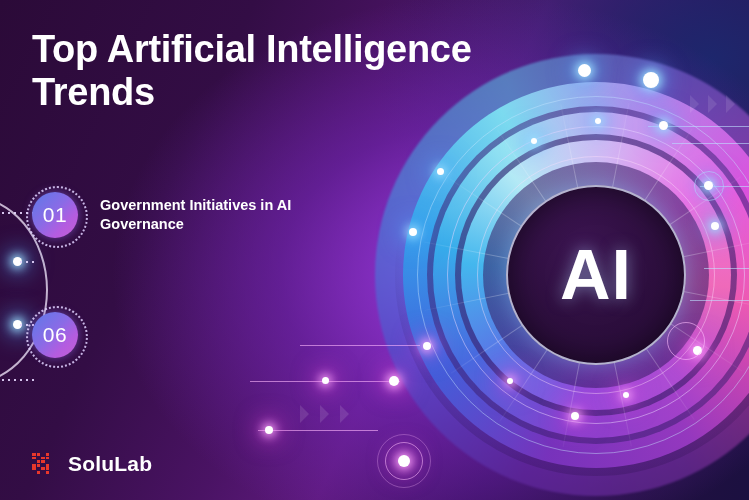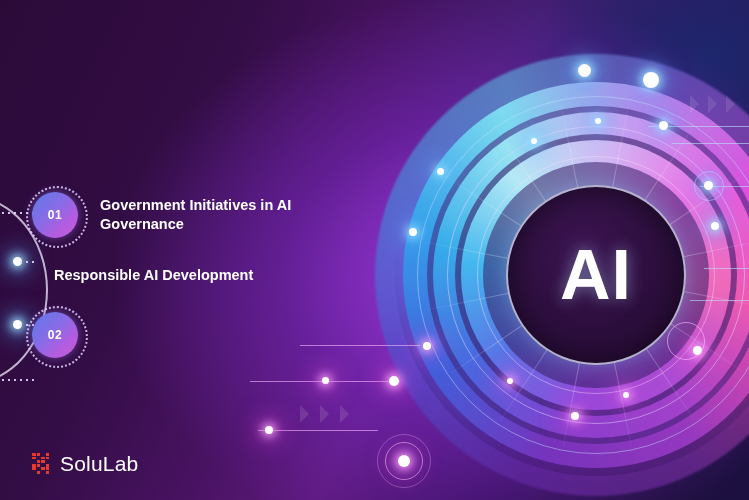--- a/index.html
+++ b/index.html
@@ -86,28 +86,28 @@
          color:#fff;font-size:38px;font-weight:700;line-height:1.12;letter-spacing:-.3px;}
 
   .list{position:absolute;left:32px;top:185px;width:330px;}
   .row{position:relative;display:flex;align-items:center;height:60px;}
   .badge{position:relative;width:46px;height:46px;flex:0 0 46px;border-radius:50%;
          background:linear-gradient(135deg,#5d7ae8 0%,#8a6be6 45%,#b45ce0 72%,#c45fd4 100%);
          display:flex;align-items:center;justify-content:center;
          box-shadow:0 0 10px rgba(150,110,240,.55);}
   .badge::after{content:"";position:absolute;left:-6px;top:-6px;width:58px;height:58px;
          border-radius:50%;border:2px dotted rgba(225,210,255,.85);}
-  .badge span{color:#fff;font-size:12px;font-weight:700;letter-spacing:.5px;}
+  .badge span{color:#fff;font-size:21px;font-weight:400;letter-spacing:.5px;}
   .rowlabel{margin-left:22px;color:#fff;font-size:14.5px;font-weight:700;line-height:1.28;}
 
   
   .logo{position:absolute;left:32px;bottom:24px;display:flex;align-items:center;}
   .logomark{width:20px;height:22px;position:relative;margin-right:8px;}
   .px{position:absolute;background:#e8372b;}
-  .logotext{color:#fff;font-size:21px;font-weight:400;letter-spacing:.2px;}
+  .logotext{color:#fff;font-size:21px;font-weight:700;letter-spacing:.2px;margin-left:8px;}
 </style>
 </head>
 <body>
 
 <div class="canvas">
 
   <div class="graphic">
     <div class="ring r1"></div>
     <div class="ring r1in"></div>
     <div class="ring r2"></div>
@@ -189,38 +189,38 @@
 
   <div class="leftarc"></div>
   <div class="node g" style="position:absolute;left:13px;top:257px;width:9px;height:9px;"></div>
   <div class="node g" style="position:absolute;left:13px;top:320px;width:9px;height:9px;"></div>
 
   <div class="dots" style="left:0px;top:212px;width:36px;"></div>
   <div class="dots" style="left:18px;top:261px;width:20px;"></div>
   <div class="dots" style="left:18px;top:324px;width:20px;"></div>
   <div class="dots" style="left:0px;top:379px;width:36px;"></div>
 
+  <div class="title">Top Artificial Intelligence Trends</div>
 
   <div class="list">
 
     <div class="row">
       <div class="badge">
         <span>01</span>
       </div>
       <div class="rowlabel">Government Initiatives in AI Governance</div>
     </div>
 
 
     <div class="row">
-      <div class="rowlabel">Responsible AI Development</div>
     </div>
 
     <div class="row">
       <div class="badge">
-        <span>02</span>
+        <span>06</span>
       </div>
     </div>
 
   </div>
 
   <div class="logo">
     <div class="logomark" id="logomark">
         <div class="px" style="left: 0px; top: 0px; width: 3.6px; height: 2.8px;"></div>
         <div class="px" style="left: 4.5px; top: 0px; width: 3.6px; height: 2.8px;"></div>
         <div class="px" style="left: 13.5px; top: 0px; width: 3.6px; height: 2.8px;"></div>

